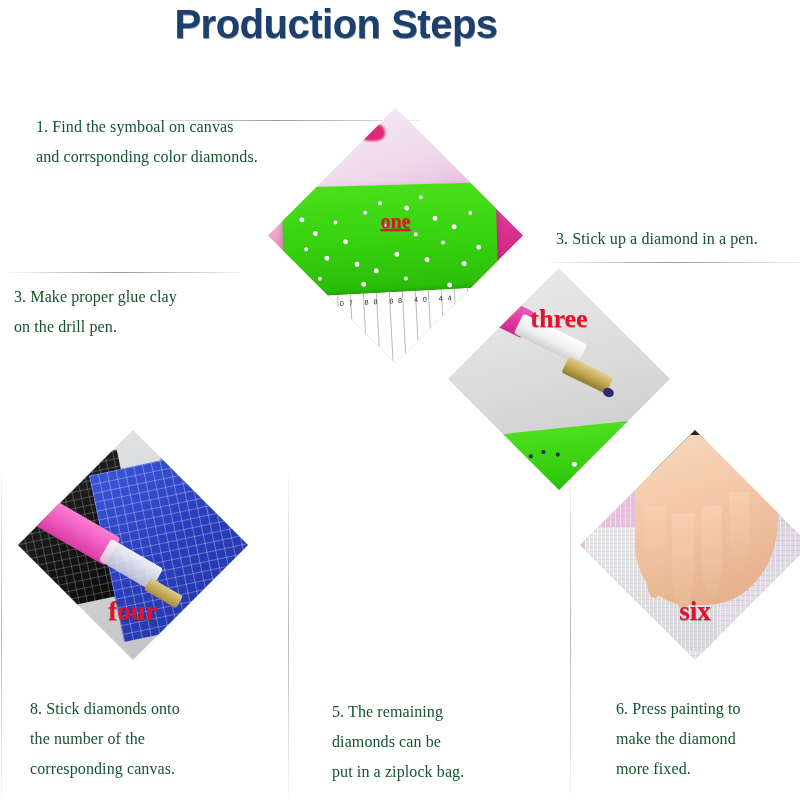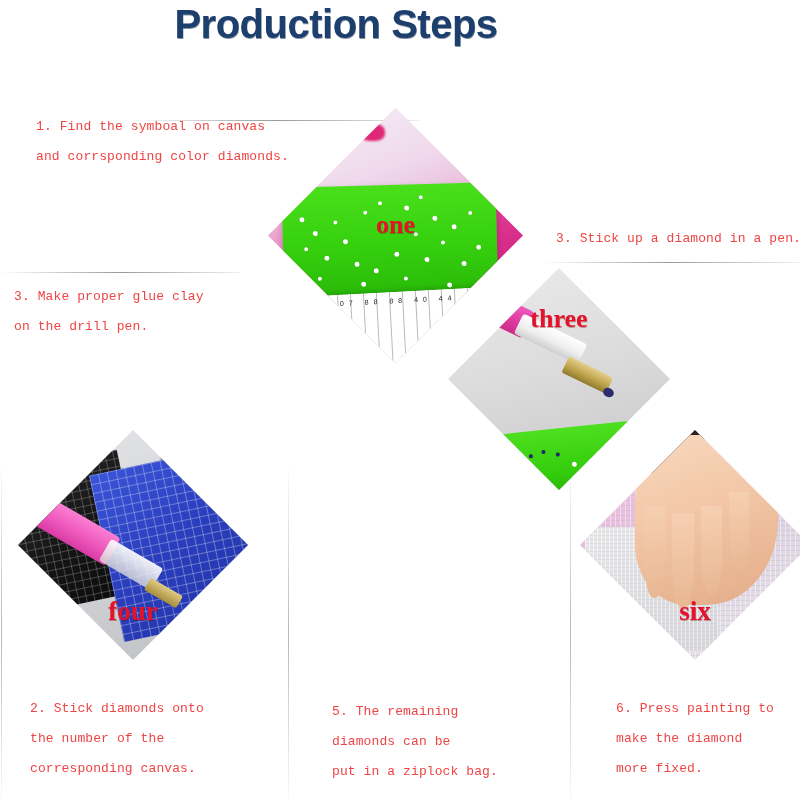--- a/index.html
+++ b/index.html
@@ -34,24 +34,24 @@
     font-weight: bold;
     color: #1d3f6e;
     letter-spacing: -0.5px;
     font-family: "Liberation Sans", sans-serif;
     text-shadow: 0.5px 0.5px 0 rgba(20,40,70,0.5);
   }
 
   
   .caption {
     position: absolute;
-    color: #ef4444;
-    font-size: 13px;
+    color: #14532d;
+    font-size: 16px;
     line-height: 30px;
-    font-family: Liberation Mono, monospace;
+    font-family: Liberation Serif, serif;
     white-space: pre-line;
     letter-spacing: 0.1px;
   }
 
   .cap1 { left: 36px; top: 112px;  width: 310px; }
   .cap2 { left: 14px; top: 282px;  width: 230px; }
   .cap3 { left: 556px; top: 224px; width: 250px; }
   .cap4 { left: 30px;  top: 694px; width: 240px; }
   .cap5 { left: 332px; top: 697px; width: 240px; }
   .cap6 { left: 616px; top: 694px; width: 200px; }
@@ -420,21 +420,21 @@
         <span class="dot" style="left:36%; top:84%; width:5px;height:5px;"></span>
         <span class="dot" style="left:56%; top:80%; width:4px;height:4px;"></span>
         <span class="dot" style="left:76%; top:86%; width:5px;height:5px;"></span>
         <span class="dot" style="left:45%; top:14%; width:4px;height:4px;"></span>
         <span class="dot" style="left:64%; top:10%; width:4px;height:4px;"></span>
       </div>
       <div class="lyr p1-chart"></div>
       <div class="lyr p1-chartnums">20 88 07 88 88 40 44 45 43</div>
       <div class="lyr p1-finger"></div>
     </div>
-    <div class="numlabel" style="top:40%; font-size:26px;">one</div>
+    <div class="numlabel" style="top:40%; font-size:20px;text-decoration:underline;">one</div>
   </div>
 
 
   <div class="diamond" style="left:448px; top:268px; width:222px; height:222px;">
     <div class="scene">
       <div class="lyr p3-bg"></div>
       <div class="lyr p3-tray">
         <span class="dot" style="left:30%; top:30%; width:4px;height:4px;background:#1e2a6a;"></span>
         <span class="dot" style="left:38%; top:26%; width:4px;height:4px;background:#1e2a6a;"></span>
         <span class="dot" style="left:46%; top:32%; width:4px;height:4px;background:#1e2a6a;"></span>
@@ -479,21 +479,21 @@
       </div>
     </div>
     <div class="numlabel" style="top:72%; font-size:27px;">six</div>
   </div>
 
   <div class="caption cap1">1. Find the symboal on canvas
 and corrsponding color diamonds.</div>
   <div class="caption cap2">3. Make proper glue clay
 on the drill pen.</div>
   <div class="caption cap3">3. Stick up a diamond in a pen.</div>
-  <div class="caption cap4">2. Stick diamonds onto
+  <div class="caption cap4">8. Stick diamonds onto
 the number of the
 corresponding canvas.</div>
   <div class="caption cap5">5. The remaining
 diamonds can be
 put in a ziplock bag.</div>
   <div class="caption cap6">6. Press painting to
 make the diamond
 more fixed.</div>
 
 </div>

